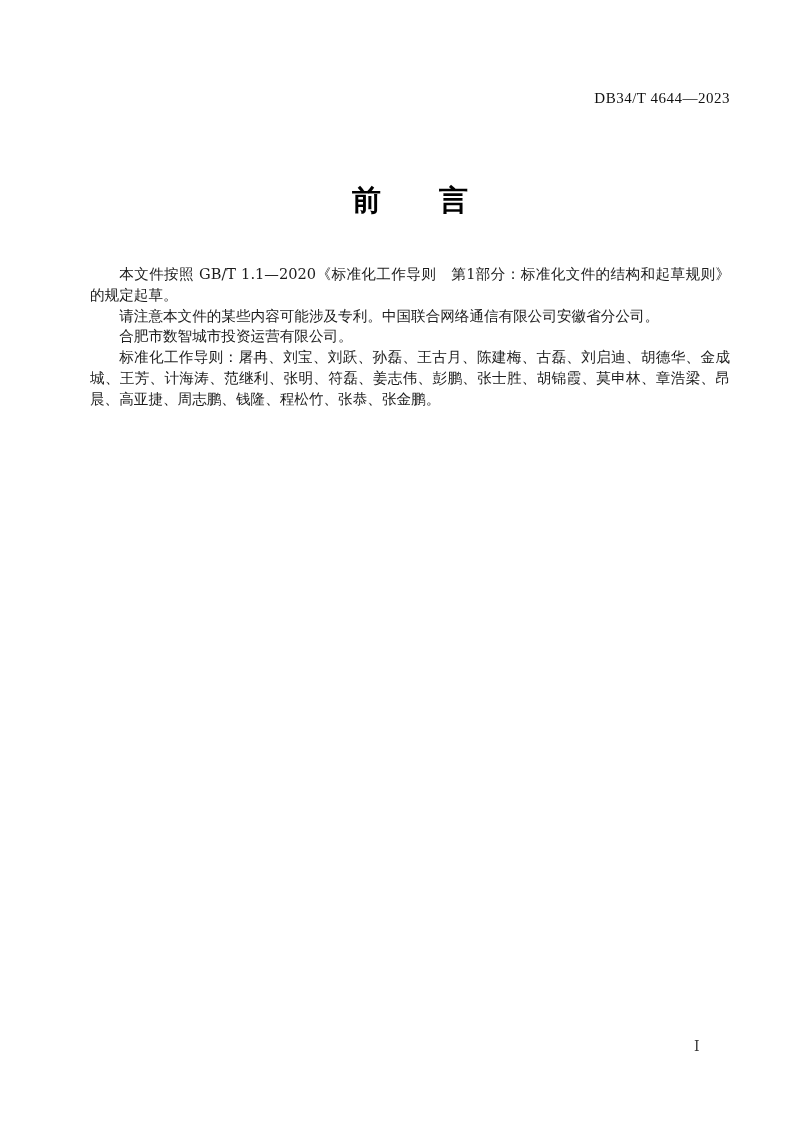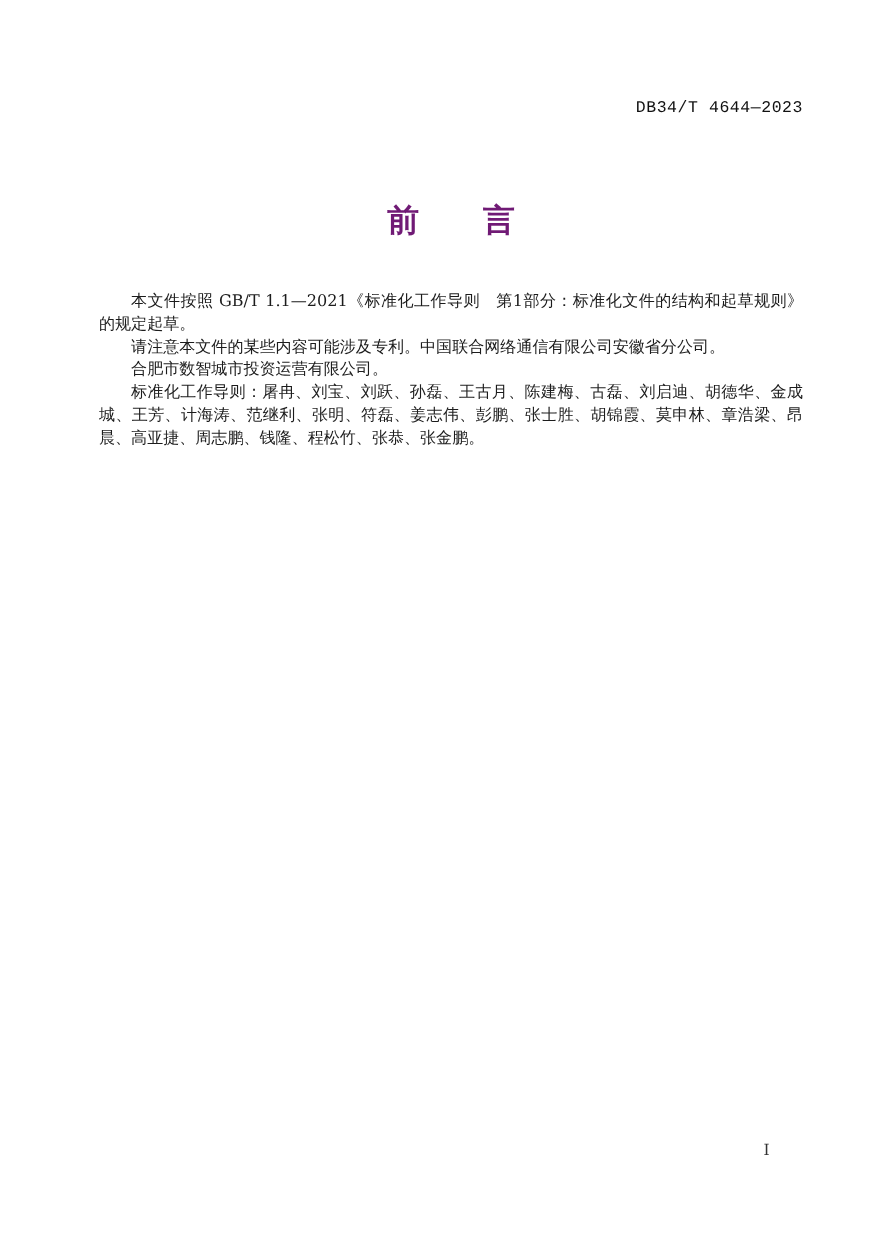--- a/index.html
+++ b/index.html
@@ -13,37 +13,37 @@
     height: 1132px;
     background: #ffffff;
     overflow: hidden;
     font-family: "DejaVu Serif", "Liberation Serif", serif;
     color: #1c1c1c;
   }
   .doc-number {
     position: absolute;
     top: 90px;
     right: 70px;
-    font-family: Liberation Mono, monospace;
+    font-family: Liberation Serif, serif;
     font-size: 15px;
     letter-spacing: 0.5px;
     color: #111111;
     white-space: nowrap;
   }
   .foreword-title {
     position: absolute;
     top: 181px;
     left: 90px;
     width: 640px;
     margin: 0;
     text-align: center;
     font-family: "DejaVu Sans", "Liberation Sans", sans-serif;
     font-size: 29px;
     font-weight: 600;
-    color: #701a75;
+    color: #000000;
     white-space: pre;
   }
   .body-text {
     position: absolute;
     top: 264px;
     left: 90px;
     width: 640px;
   }
   .body-text p {
     margin: 0;
@@ -64,21 +64,21 @@
 </head>
 <body>
 
 <div class="page">
 
   <div class="doc-number">DB34/T 4644—2023</div>
 
   <h1 class="foreword-title">前　　言</h1>
 
   <div class="body-text">
-    <p>本文件按照 GB/T 1.1—2021《标准化工作导则　第1部分：标准化文件的结构和起草规则》的规定起草。</p>
+    <p>本文件按照 GB/T 1.1—2020《标准化工作导则　第1部分：标准化文件的结构和起草规则》的规定起草。</p>
     <p>请注意本文件的某些内容可能涉及专利。中国联合网络通信有限公司安徽省分公司。</p>
     <p>合肥市数智城市投资运营有限公司。</p>
     <p>标准化工作导则：屠冉、刘宝、刘跃、孙磊、王古月、陈建梅、古磊、刘启迪、胡德华、金成城、王芳、计海涛、范继利、张明、符磊、姜志伟、彭鹏、张士胜、胡锦霞、莫申林、章浩梁、昂晨、高亚捷、周志鹏、钱隆、程松竹、张恭、张金鹏。</p>
   </div>
 
   <div class="page-number">I</div>
 
 </div>
 
 </body></html>

